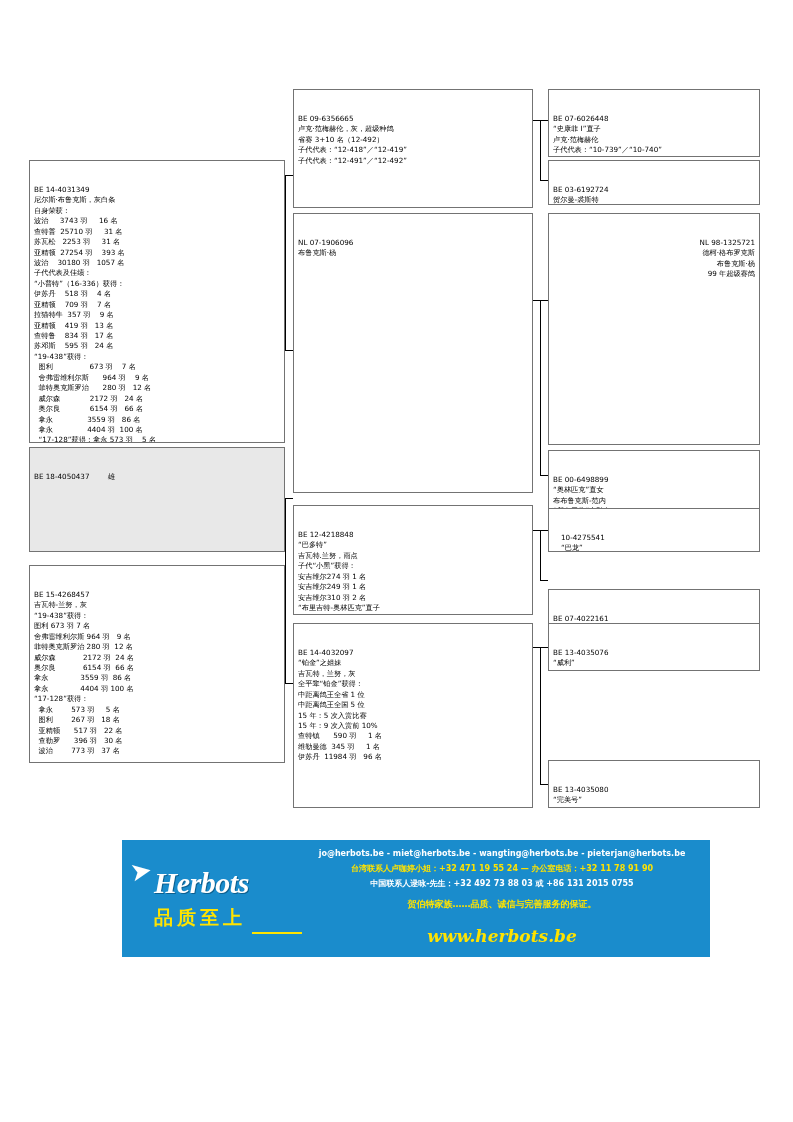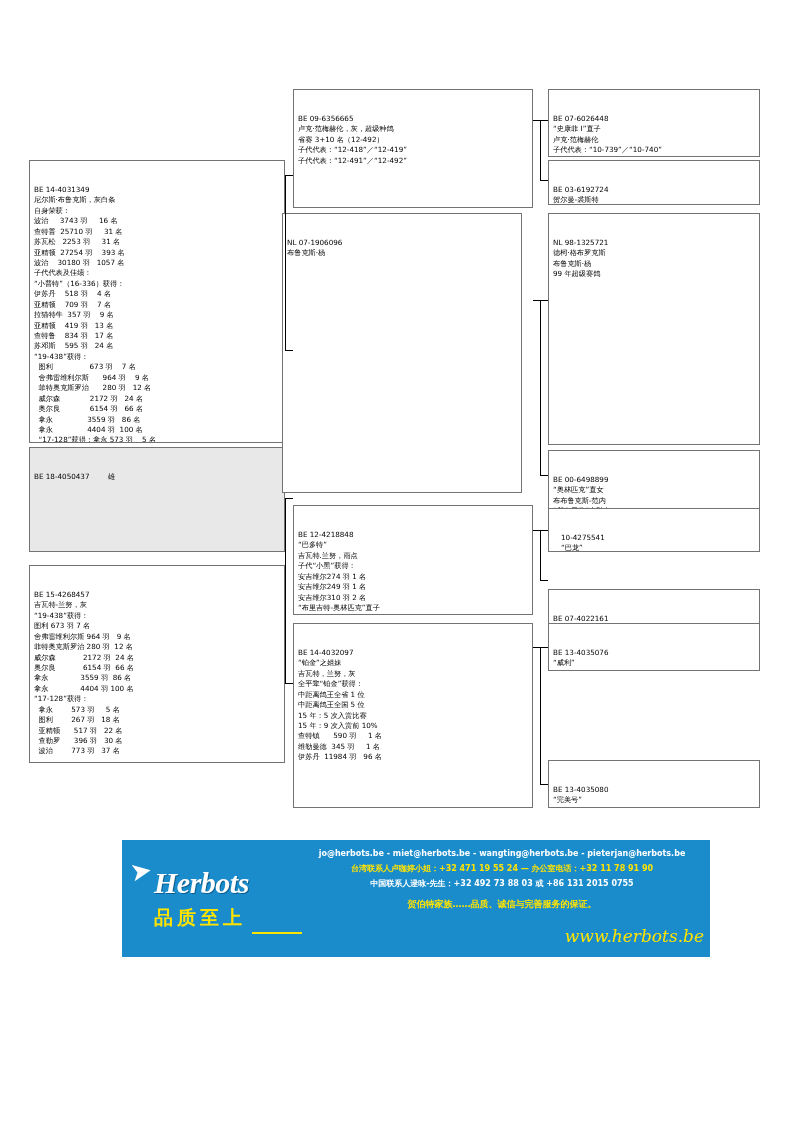--- a/index.html
+++ b/index.html
@@ -56,22 +56,22 @@
     position:absolute;left:-6px;top:6px;
     font-size:26px;color:#fff;transform:rotate(-10deg);
   }
   .banner .lines{position:absolute;left:178px;top:6px;width:404px;color:#fff;}
   .banner .lines div{font-size:8px;line-height:1.9;text-align:center;font-weight:bold;}
   .banner .lines .l1{color:#ffffff;}
   .banner .lines .l2{color:#ffe300;}
   .banner .lines .l3{color:#ffffff;}
   .banner .lines .l4{color:#ffe300;font-size:9px;margin-top:4px;}
   .banner .url{
-    position:absolute;left:178px;top:86px;width:404px;text-align:right;
-    color:#ffe300;font-size:17px;font-weight:normal;font-style:italic;
+    position:absolute;left:178px;top:86px;width:404px;text-align:center;
+    color:#ffe300;font-size:17px;font-weight:bold;font-style:italic;
     font-family:"DejaVu Serif","Liberation Serif",serif;
   }
   .banner .rule{
     position:absolute;height:2px;background:#ffe300;top:92px;
   }
   .banner .rule.left{left:130px;width:50px;}
 </style>
 </head>
 <body>
 
@@ -126,21 +126,21 @@
   波治        773 羽   37 名</span>
   </div>
 
   <div class="box" style="left:293px;top:89px;width:240px;height:119px;">
     <span class="ttl">BE 09-6356665</span><span>卢克·范梅赫伦，灰，超级种鸽
 省赛 3+10 名（12-492）
 子代代表：“12-418”／“12-419”
 子代代表：“12-491”／“12-492”</span>
   </div>
 
-  <div class="box" style="left:282px;top:213px;width:240px;height:280px;">
+  <div class="box" style="left:293px;top:213px;width:240px;height:280px;">
     <span class="ttl">NL 07-1906096</span><span>布鲁克斯·杨</span>
   </div>
 
   <div class="box" style="left:293px;top:505px;width:240px;height:110px;">
     <span class="ttl">BE 12-4218848</span><span>“巴多特”
 吉瓦特.兰努，雨点
 子代“小黑”获得：
 安吉维尔274 羽 1 名
 安吉维尔249 羽 1 名
 安吉维尔310 羽 2 名
@@ -166,21 +166,21 @@
 卢克·范梅赫伦
 子代代表：“10-739”／“10-740”
 “07-043”之兄弟</span>
   </div>
 
   <div class="box" style="left:548px;top:160px;width:212px;height:45px;">
     <span class="ttl">BE 03-6192724</span><span>贺尔曼-裘斯特
 子代代表：“06-564”／“08-297”</span>
   </div>
 
-  <div class="box" style="left:548px;top:213px;width:212px;height:232px;">
+  <div class="box" style="left:548px;top:213px;width:212px;height:232px;text-align:right;">
     <span class="ttl">NL 98-1325721</span><span>德柯·格布罗克斯
 布鲁克斯·杨
 99 年超级赛鸽</span>
   </div>
 
   <div class="box" style="left:548px;top:450px;width:212px;height:61px;">
     <span class="ttl">BE 00-6498899</span><span>“奥林匹克”直女
 布布鲁克斯-范内
 “所向无敌”之孙女</span>
   </div>

